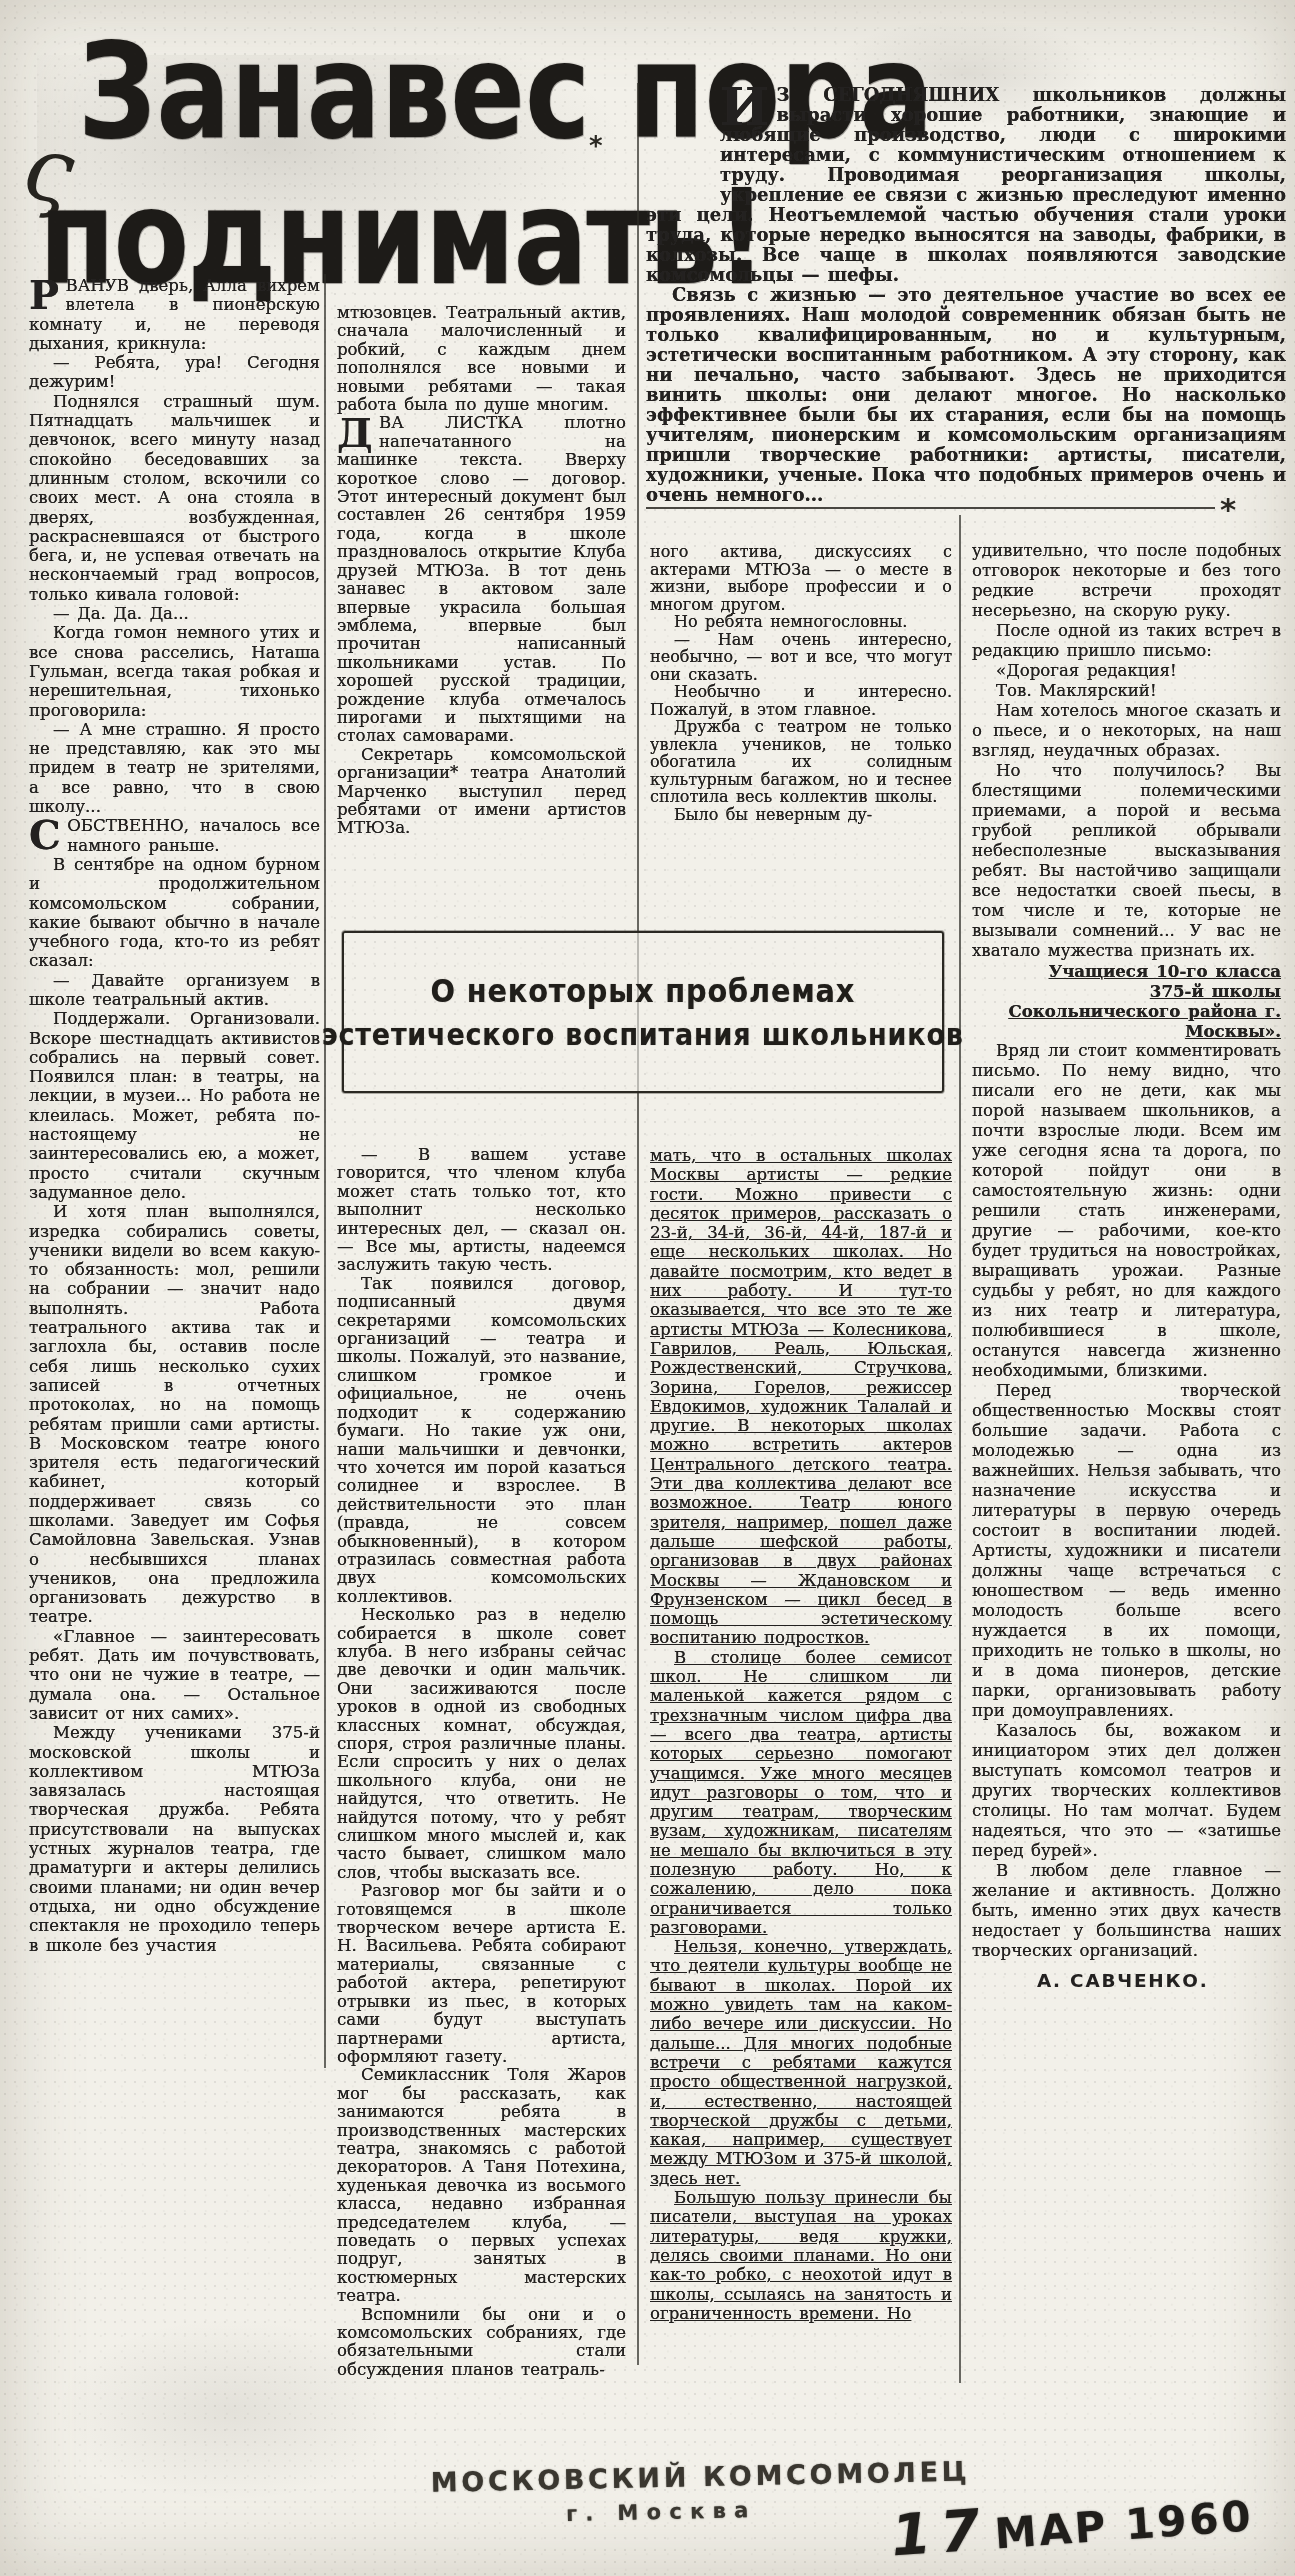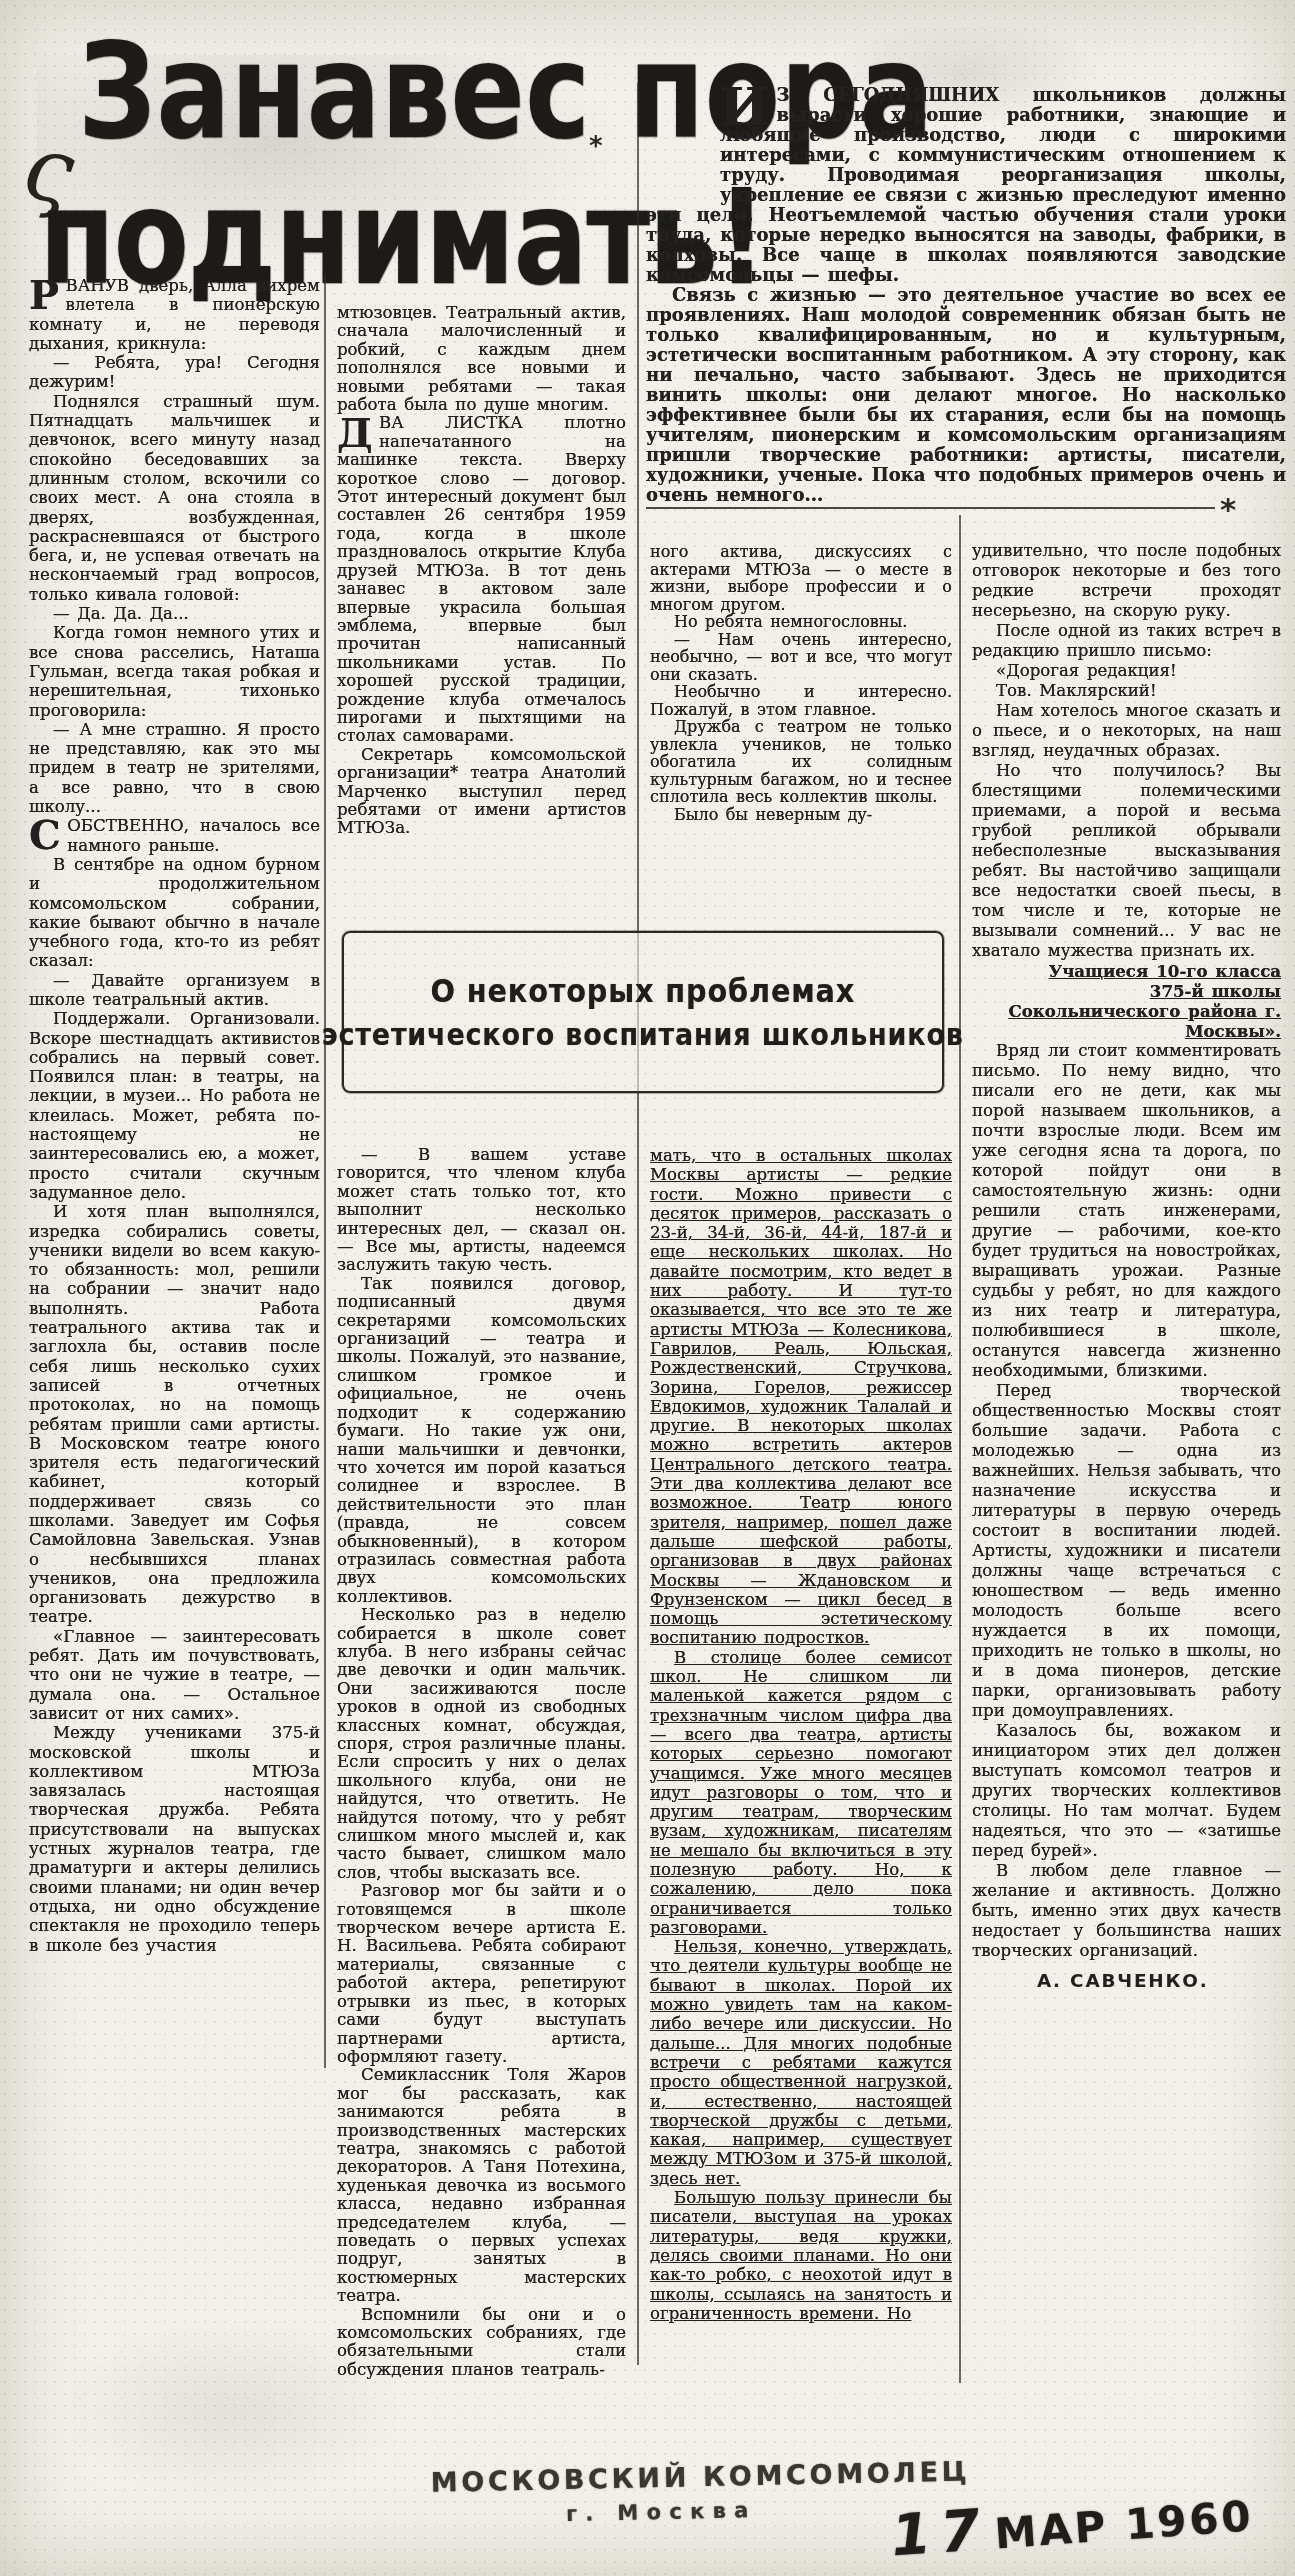--- a/index.html
+++ b/index.html
@@ -65,21 +65,21 @@
   .c2b{left:337px;top:1146px;width:289px;}
   .c3a{left:650px;top:543px;width:302px;}
   .c3a .para{font-size:16px;line-height:17.5px;}
   .c3b{left:650px;top:1146px;width:302px;text-decoration:underline;}
   .c3b .para{line-height:19.3px;}
   .c4{left:972px;top:541px;width:309px;}
   .c4 .para{line-height:20px;}
 
   
   .headline-box{position:absolute;left:342px;top:931px;width:598px;height:158px;
-    border:2.8px solid #2a2822;border-radius:8px;box-shadow:0 0 0 0.9px rgba(42,40,34,.35);
+    border:2.8px solid #2a2822;border-radius:3px;box-shadow:0 0 0 0.9px rgba(42,40,34,.35);
     display:flex;flex-direction:column;justify-content:center;align-items:center;gap:7.4px;
     background:rgba(242,240,233,.6);}
   .headline-box .hl{font-family:"DejaVu Sans","Liberation Sans",sans-serif;font-weight:bold;
     color:#201e1a;transform:scaleX(.9);letter-spacing:0.9px;text-shadow:0 0 0.9px rgba(32,30,26,.5);white-space:nowrap;}
   .hl1{font-size:32px;}
   .hl2{font-size:30px;}
 
   .signature{font-weight:bold;font-size:18.4px;letter-spacing:1.8px;text-align:center;
     padding-right:7.4px;margin-top:9.2px;font-family:"DejaVu Sans","Liberation Sans",sans-serif;}
 

